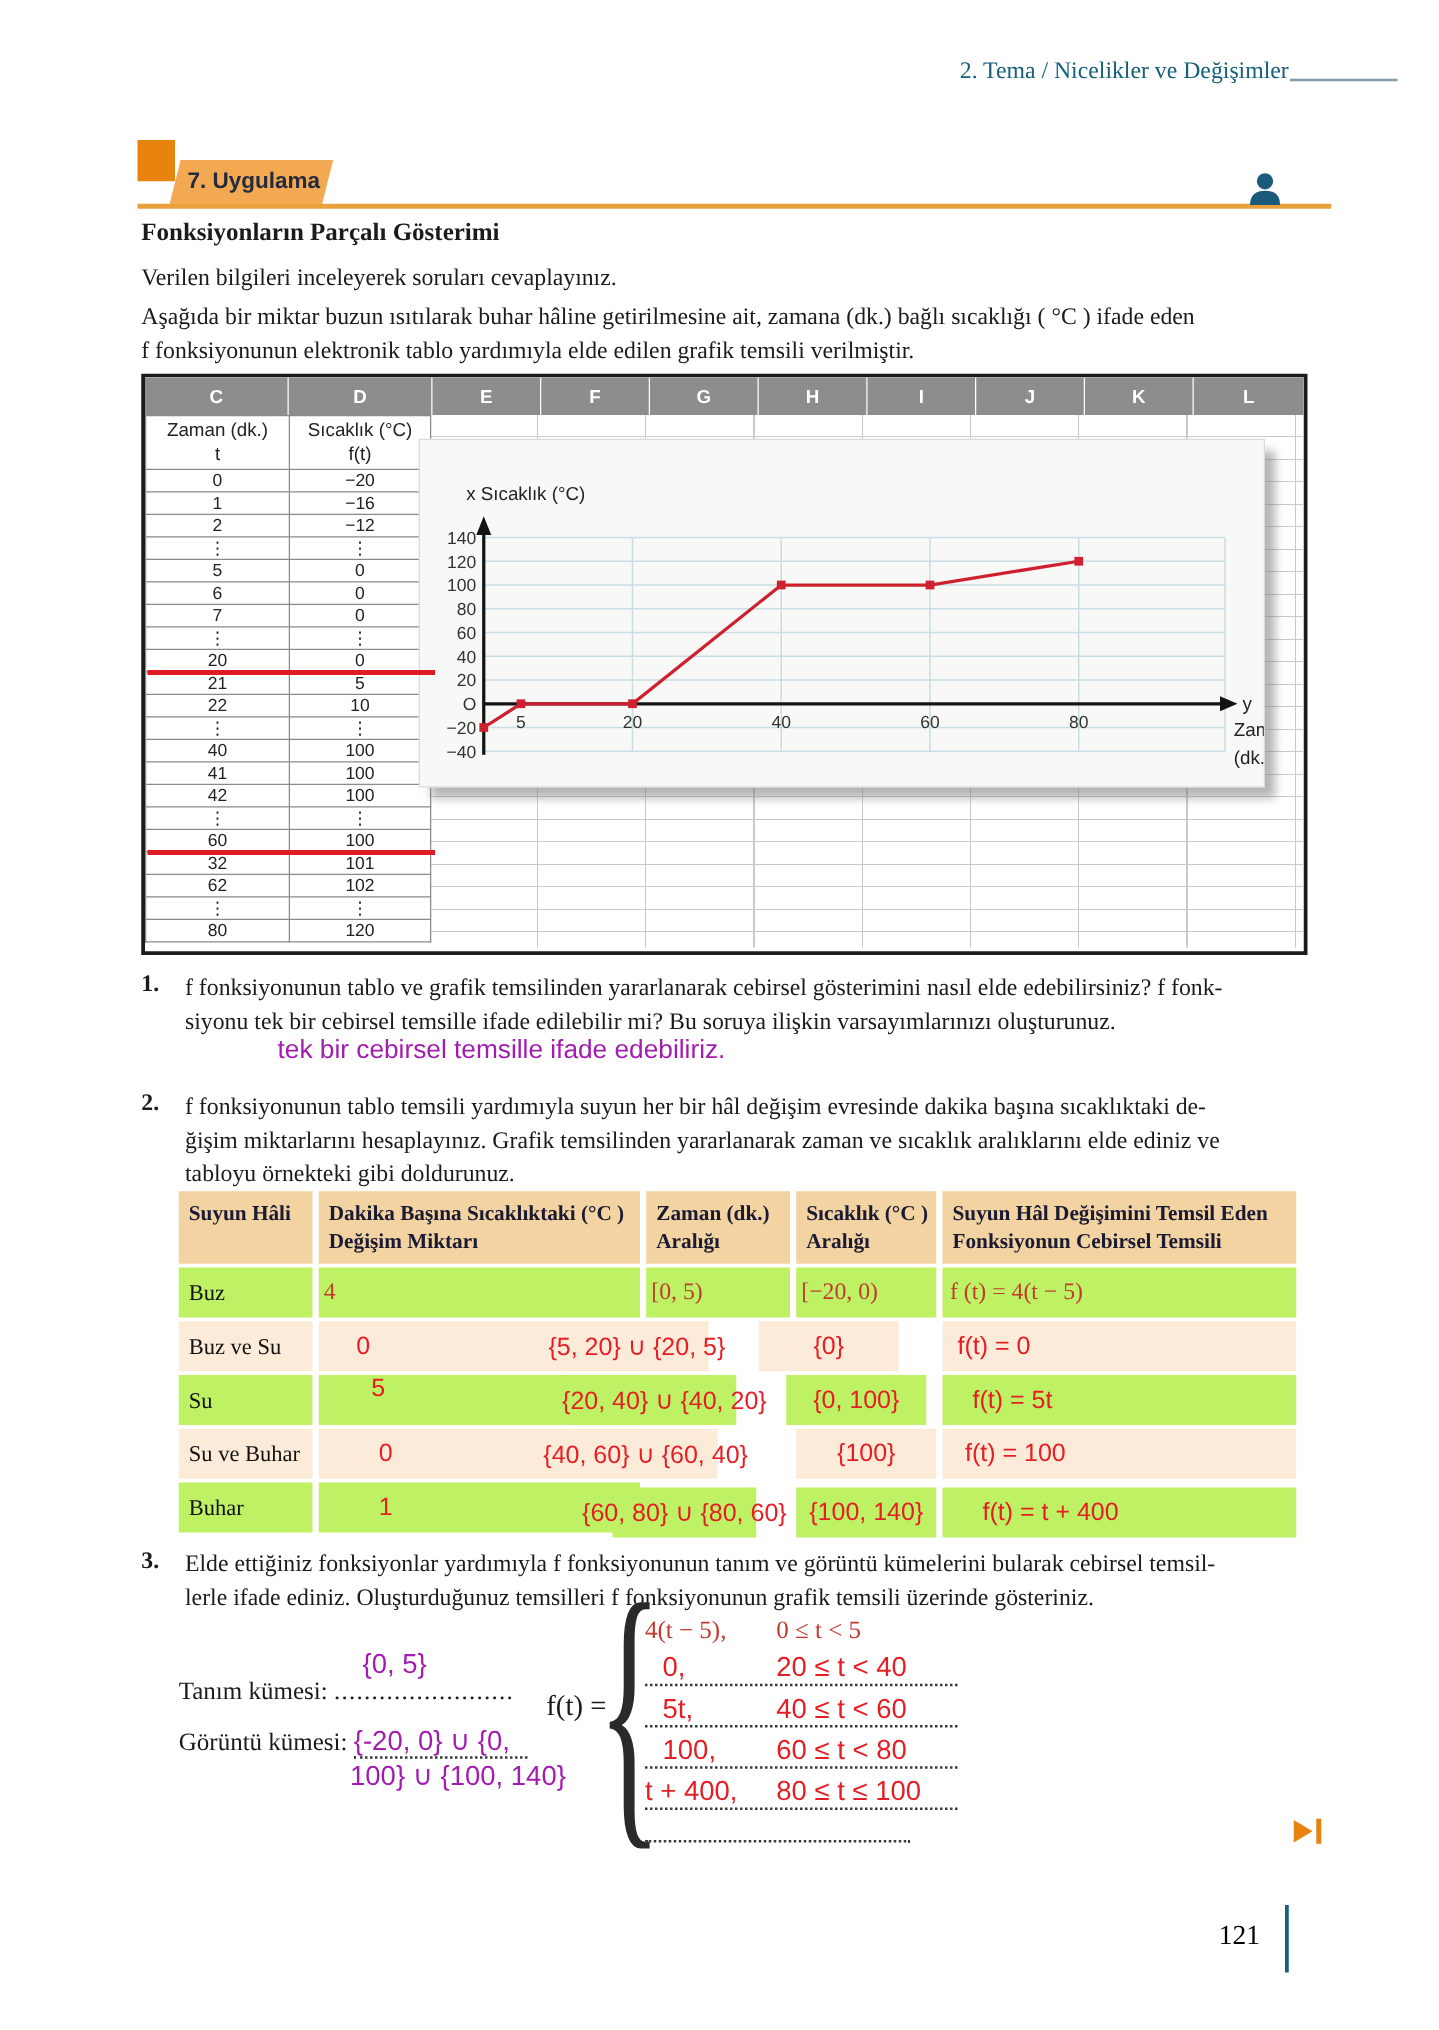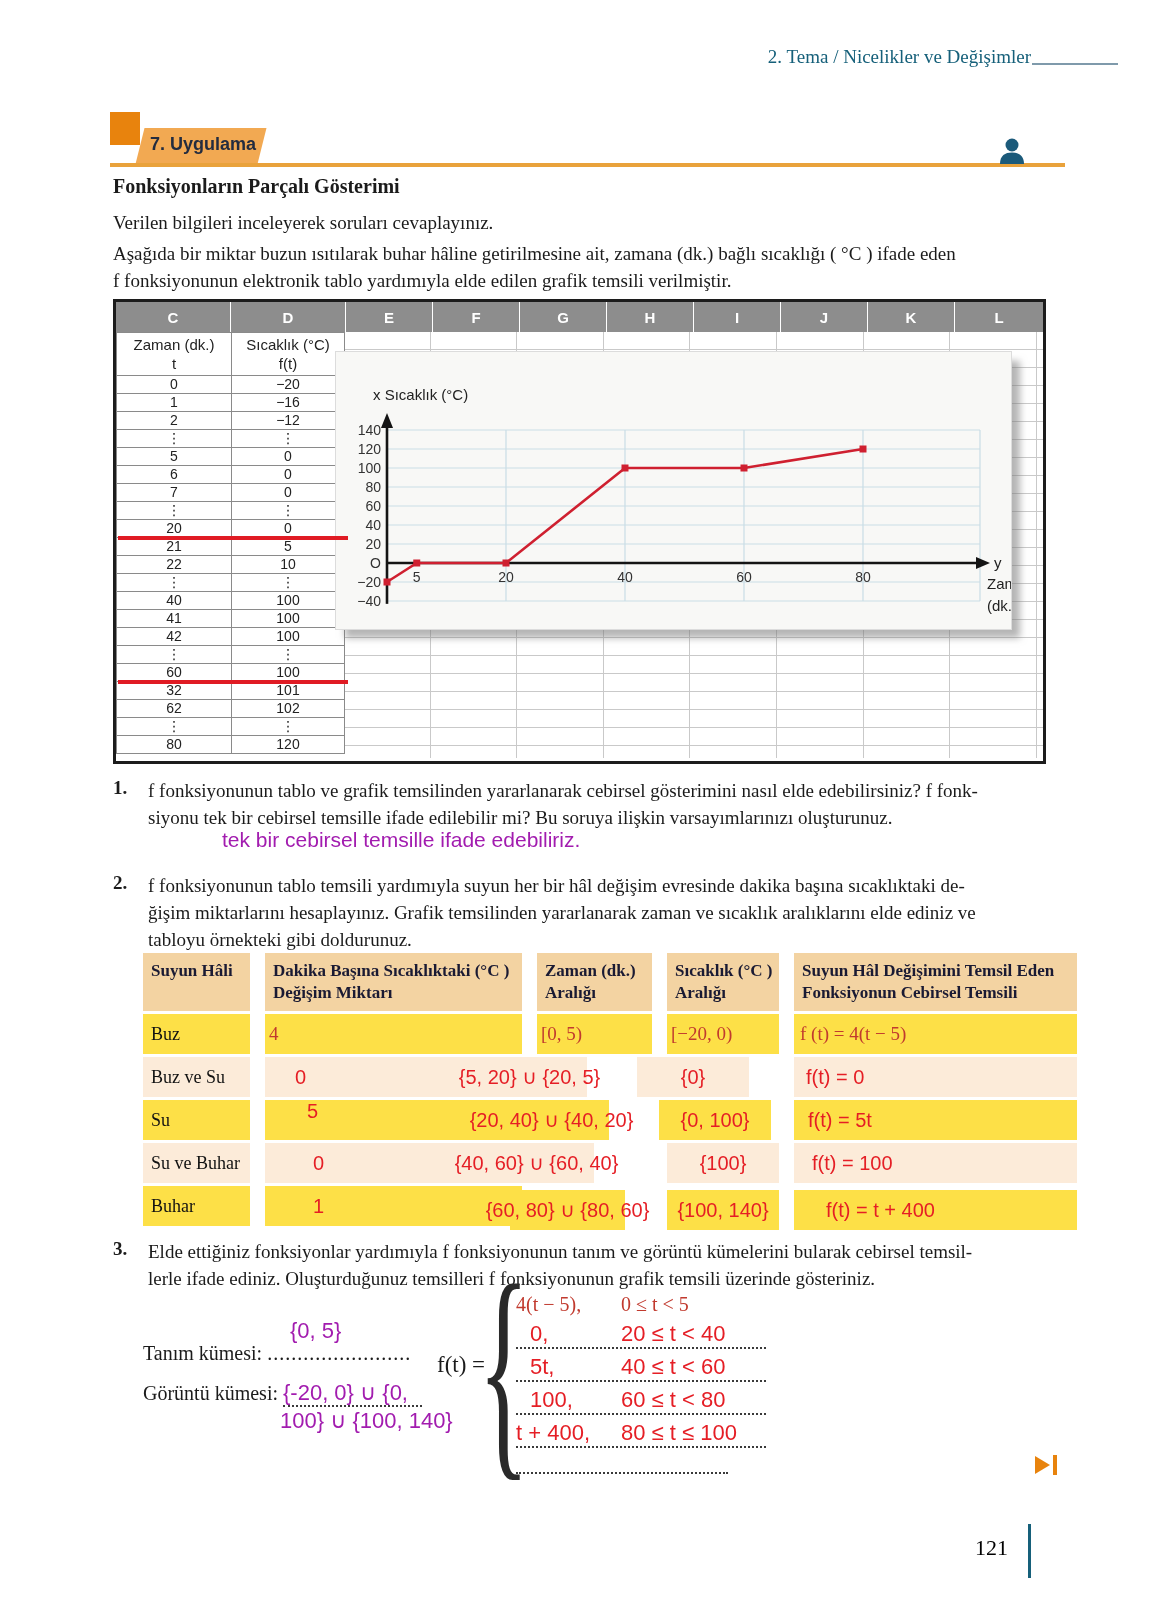--- a/index.html
+++ b/index.html
@@ -42,26 +42,26 @@
   .tick{font-family:"Liberation Sans",sans-serif;font-size:14px;fill:#333;}
   .axis-title{font-family:"Liberation Sans",sans-serif;font-size:15px;fill:#222;}
 
   
   .qnum{font-weight:bold;font-size:19px;}
   .hand{font-family:"Liberation Sans",sans-serif;color:#a21caf;}
   .q1-ans{left:222px;top:828px;font-size:21px;}
 
   
   .q2t{left:143px;top:953px;width:886px;font-family:"Liberation Serif",serif;}
-  .q2row{display:grid;grid-template-columns:107px 257px 115px 112px 283px;column-gap:15px;}
+  .q2row{display:grid;grid-template-columns:107px 257px 115px 112px 283px;column-gap:5px;}
   .q2t .hcell{background:#f3d3a2;color:#1a1a33;font-weight:bold;font-size:17px;line-height:22px;padding:7px 6px 7px 8px;}
   .q2t .hdr{margin-bottom:3px;}
   .q2row.data{margin-bottom:3px;}
   .q2row.data>div{height:40px;display:flex;align-items:center;overflow:visible;}
-  .bg-a>div{background:#fde047;}
+  .bg-a>div{background:#bef264;}
   .bg-b>div{background:#fcebd9;}
   .rowlabel{font-size:18px;padding-left:8px;color:#111;}
   .printedred{color:#c13a2e;font-size:19px;}
   .hw{font-family:"Liberation Sans",sans-serif;color:#e51e25;font-size:20px;white-space:nowrap;}
   .setcell{justify-content:center;}
   .ccell{justify-content:center;}
 
   
   .tanim-block{font-size:20px;}
   .dots{letter-spacing:1px;}
@@ -298,21 +298,21 @@
     <div class="hw" style="padding-left:30px">0</div>
     <div class="hw setcell" style="transform:translateX(-65px)">{5, 20} ∪ {20, 5}</div>
     <div class="hw ccell" style="transform:translateX(-30px)">{0}</div>
     <div class="hw" style="padding-left:12px">f(t) = 0</div>
   </div>
   <div class="q2row data bg-a">
     <div class="rowlabel">Su</div>
     <div class="hw" style="padding-left:42px;align-items:flex-start">5</div>
     <div class="hw setcell" style="transform:translateX(-43px)">{20, 40} ∪ {40, 20}</div>
     <div class="hw ccell" style="transform:translateX(-8px)">{0, 100}</div>
-    <div class="hw" style="padding-left:14px">f(t) = 5t</div>
+    <div class="hw" style="padding-left:24px">f(t) = 5t</div>
   </div>
   <div class="q2row data bg-b">
     <div class="rowlabel">Su ve Buhar</div>
     <div class="hw" style="padding-left:48px">0</div>
     <div class="hw setcell" style="transform:translateX(-58px)">{40, 60} ∪ {60, 40}</div>
     <div class="hw ccell">{100}</div>
     <div class="hw" style="padding-left:18px">f(t) = 100</div>
   </div>
   <div class="q2row data bg-a">
     <div class="rowlabel">Buhar</div>

